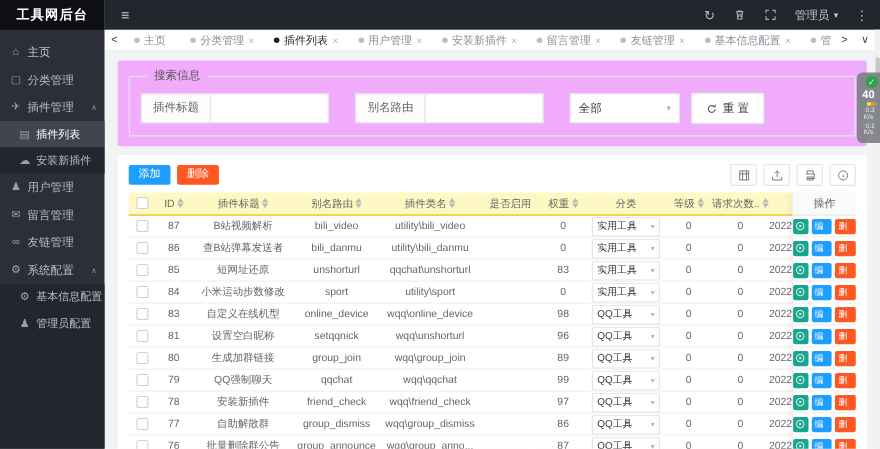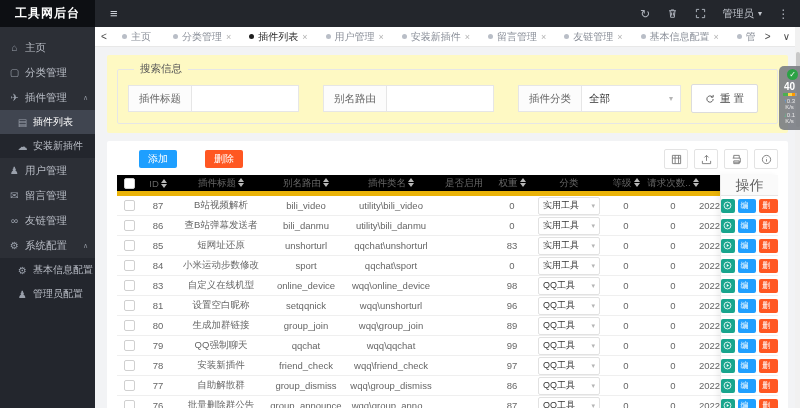--- a/index.html
+++ b/index.html
@@ -32,62 +32,62 @@
   .tab { display:flex; align-items:center; gap:4px; padding:0 9px; height:20px; white-space:nowrap; cursor:pointer; }
   .tab .dot { width:5px; height:5px; border-radius:50%; background:#b9bec7; flex:none; }
   .tab .close { color:#b3b3b3; font-size:9px; cursor:pointer; }
   .tab.active { color:#2b2b2b; }
   .tab.active .dot { background:#1f1f1f; }
   .tabnav-right { margin-left:auto; flex:none; display:flex; gap:12px; padding:0 10px; color:#4a4a4a; }
 
   
   .content { position:absolute; left:95px; top:47px; right:0; bottom:0; padding:8px 12px; overflow:hidden; }
 
-  .search-card { background:#fef9c3; border-radius:2px; padding:7px 10px 9px; }
+  .search-card { background:#f0abfc; border-radius:2px; padding:7px 10px 9px; }
   fieldset { border:1px solid #e6e6e6; border-radius:2px; padding:8px 10px 10px; }
   legend { font-size:10.5px; color:#555555; padding:0 6px; margin-left:6px; }
   .form-row { display:flex; align-items:center; }
   .fgroup { display:flex; align-items:center; }
   .flabel { border:1px solid #e6e6e6; border-right:none; height:27px; line-height:25px; padding:0 10px; font-size:10.5px; color:#666666; background:#fcfcfc; white-space:nowrap; }
   .finput { border:1px solid #e6e6e6; height:27px; width:108px; padding:0 6px; font-size:10.5px; color:#333; outline:none; }
   .fselect { border:1px solid #e6e6e6; height:27px; width:100px; display:flex; align-items:center; justify-content:space-between; padding:0 7px; font-size:10.5px; color:#333333; cursor:pointer; background:#fff; }
   .fselect .sv-caret { color:#b5b5b5; font-size:8px; }
   .btn-outline { display:flex; align-items:center; gap:5px; border:1px solid #dcdcdc; background:#ffffff; height:29px; padding:0 13px; font-size:10.5px; color:#444444; border-radius:2px; cursor:pointer; }
   .btn-outline svg { width:10px; height:10px; stroke:#555; fill:none; stroke-width:1.5; }
   .ml24 { margin-left:24px; } .ml18 { margin-left:18px; } .ml10 { margin-left:10px; }
 
   
   .table-card { background:#ffffff; border-radius:2px; margin-top:8px; padding:5px 10px 0; height:300px; }
   .card-toolbar { display:flex; align-items:center; padding:3px 0 6px; }
-  .btn-solid { height:18px; line-height:18px; padding:0 9px; border-radius:2px; color:#ffffff; font-size:10px; cursor:pointer; border:none;margin-left:22px; }
+  .btn-solid { height:18px; line-height:18px; padding:0 9px; border-radius:2px; color:#ffffff; font-size:10px; cursor:pointer; border:none; }
   .btn-add { background:#1E9FFF; margin-right:6px; }
   .btn-del { background:#FF5722; }
   .tool-icons { margin-left:auto; display:flex; gap:6px; }
   .ticon { width:24px; height:20px; border:1px solid #e3e3e3; border-radius:2px; background:#fff; display:flex; align-items:center; justify-content:center; color:#777; font-size:11px; cursor:pointer; }
   .ticon svg { width:11px; height:11px; stroke:#777; fill:none; stroke-width:1.3; }
 
   .grid { position:relative; width:661px; }
   .tr { display:flex; align-items:center; height:20px; border-bottom:1px solid #efefef; }
-  .thead .tr { height:21px; background:#000000; border-bottom:5px solid #eab308; color:#5f5f5f; font-size:10px; }
+  .thead .tr { height:21px; background:#fef9c3; border-bottom:1px solid #eab308; color:#5f5f5f; font-size:10px; }
   .td { text-align:center; font-size:9.5px; color:#666666; overflow:hidden; text-overflow:ellipsis; white-space:nowrap; flex:none; }
   .c-cb{width:24px}.c-id{width:34px}.c-title{width:92px}.c-alias{width:78px}.c-cls{width:92px}.c-en{width:54px}.c-w{width:42px}.c-cat{width:72px}.c-lv{width:42px}.c-req{width:52px}.c-date{width:70px; text-align:left;}
   .checkbox { display:inline-block; width:11px; height:11px; border:1px solid #d0d0d0; border-radius:2px; background:#fff; vertical-align:middle; cursor:pointer; }
   .sort { display:inline-flex; flex-direction:column; vertical-align:middle; margin-left:2px; cursor:pointer; }
   .sort i { width:0; height:0; border-left:3px solid transparent; border-right:3px solid transparent; display:block; }
   .sort .up { border-bottom:4px solid #b8b8b8; margin-bottom:1px; }
   .sort .dn { border-top:4px solid #b8b8b8; }
   .switch { position:relative; width:38px; height:15px; border-radius:8px; background:#5FB878; margin:0 auto; cursor:pointer; }
   .switch .txt { display:block; color:#fff; font-size:8px; line-height:15px; text-align:left; padding-left:6px; }
   .switch .knob { position:absolute; top:1px; right:1px; width:13px; height:13px; border-radius:50%; background:#ffffff; }
   .cat-select { width:62px; height:18px; border:1px solid #e2e2e2; border-radius:2px; margin:0 auto; display:flex; align-items:center; justify-content:space-between; padding:0 4px; font-size:9px; color:#333; background:#fff; cursor:pointer; }
   .cat-select .sv-caret { color:#b5b5b5; font-size:7px; }
 
   .op-col { position:absolute; top:0; right:0; bottom:0; width:58px; background:#ffffff; border-left:1px solid #ececec; box-shadow:-3px 0 5px rgba(0,0,0,0.05); }
   .op-col .tr { justify-content:center; gap:3px; border-bottom:1px solid #efefef; }
-  .op-col .thead-cell { height:21px; line-height:21px; background:#fafafa; border-bottom:1px solid #e6e6e6; text-align:center; color:#5f5f5f; font-size:14px; }
+  .op-col .thead-cell { height:21px; line-height:21px; background:#fafafa; border-bottom:1px solid #e6e6e6; text-align:center; color:#5f5f5f; font-size:10px; }
   .op-run { width:17px; height:14px; background:#18A58D; border-radius:2px; display:flex; align-items:center; justify-content:center; cursor:pointer; }
   .op-run svg { width:9px; height:9px; }
   .op-btn { height:14px; line-height:14px; padding:0 3px; border-radius:2px; color:#fff; font-size:8px; cursor:pointer; }
   .op-edit { background:#1E9FFF; } .op-delete { background:#FF5722; }
 
   
   .scroll-track { position:absolute; right:0; top:27px; bottom:0; width:5px; background:#f1f1f1; z-index:6; }
   .scroll-thumb { position:absolute; top:25px; right:0.5px; width:4px; height:75px; background:#c8c8c8; border-radius:2px; }
   .ext-widget { position:absolute; right:0; top:66px; width:21px; height:64px; background:rgba(125,128,133,0.92); border-radius:5px 0 0 5px; z-index:10; display:flex; flex-direction:column; align-items:center; padding-top:3px; cursor:pointer; }
   .ext-badge { width:11px; height:11px; border-radius:50%; background:#2BA245; color:#fff; font-size:8px; line-height:11px; text-align:center; align-self:flex-end; margin-right:2px; }
@@ -248,21 +248,20 @@
         <div class="form-row">
           <div class="fgroup">
             <span class="flabel">插件标题</span>
             <input class="finput" value="" style="">
           </div>
           <div class="fgroup ml24">
             <span class="flabel">别名路由</span>
             <input class="finput" value="" style="">
           </div>
           <div class="fgroup ml24">
-            <span class="flabel">插件分类</span>
             <span class="fselect">
               <span>全部</span>
               <span class="sv-caret">▾</span>
             </span>
           </div>
           <button class="btn-outline ml10">
             <svg viewBox="0 0 16 16">
                 <path d="M13 8a5 5 0 1 1-1.5-3.5M13 1.5V5h-3.5"></path>
               </svg>
             <span>重 置</span>
@@ -411,21 +410,21 @@
               <div class="td c-lv">0</div>
               <div class="td c-req">0</div>
               <div class="td c-date">2022</div>
             </div>
 
             <div class="tr">
               <div class="td c-cb"><span class="checkbox"></span></div>
               <div class="td c-id">84</div>
               <div class="td c-title">小米运动步数修改</div>
               <div class="td c-alias">sport</div>
-              <div class="td c-cls">qqchat\sport</div>
+              <div class="td c-cls">utility\sport</div>
               <div class="td c-en">
                 <span class="switch">
                   <span class="txt">启用</span>
                   <span class="knob"></span>
                 </span>
               </div>
               <div class="td c-w">0</div>
               <div class="td c-cat">
                 <span class="cat-select">
                   <span>实用工具</span>

